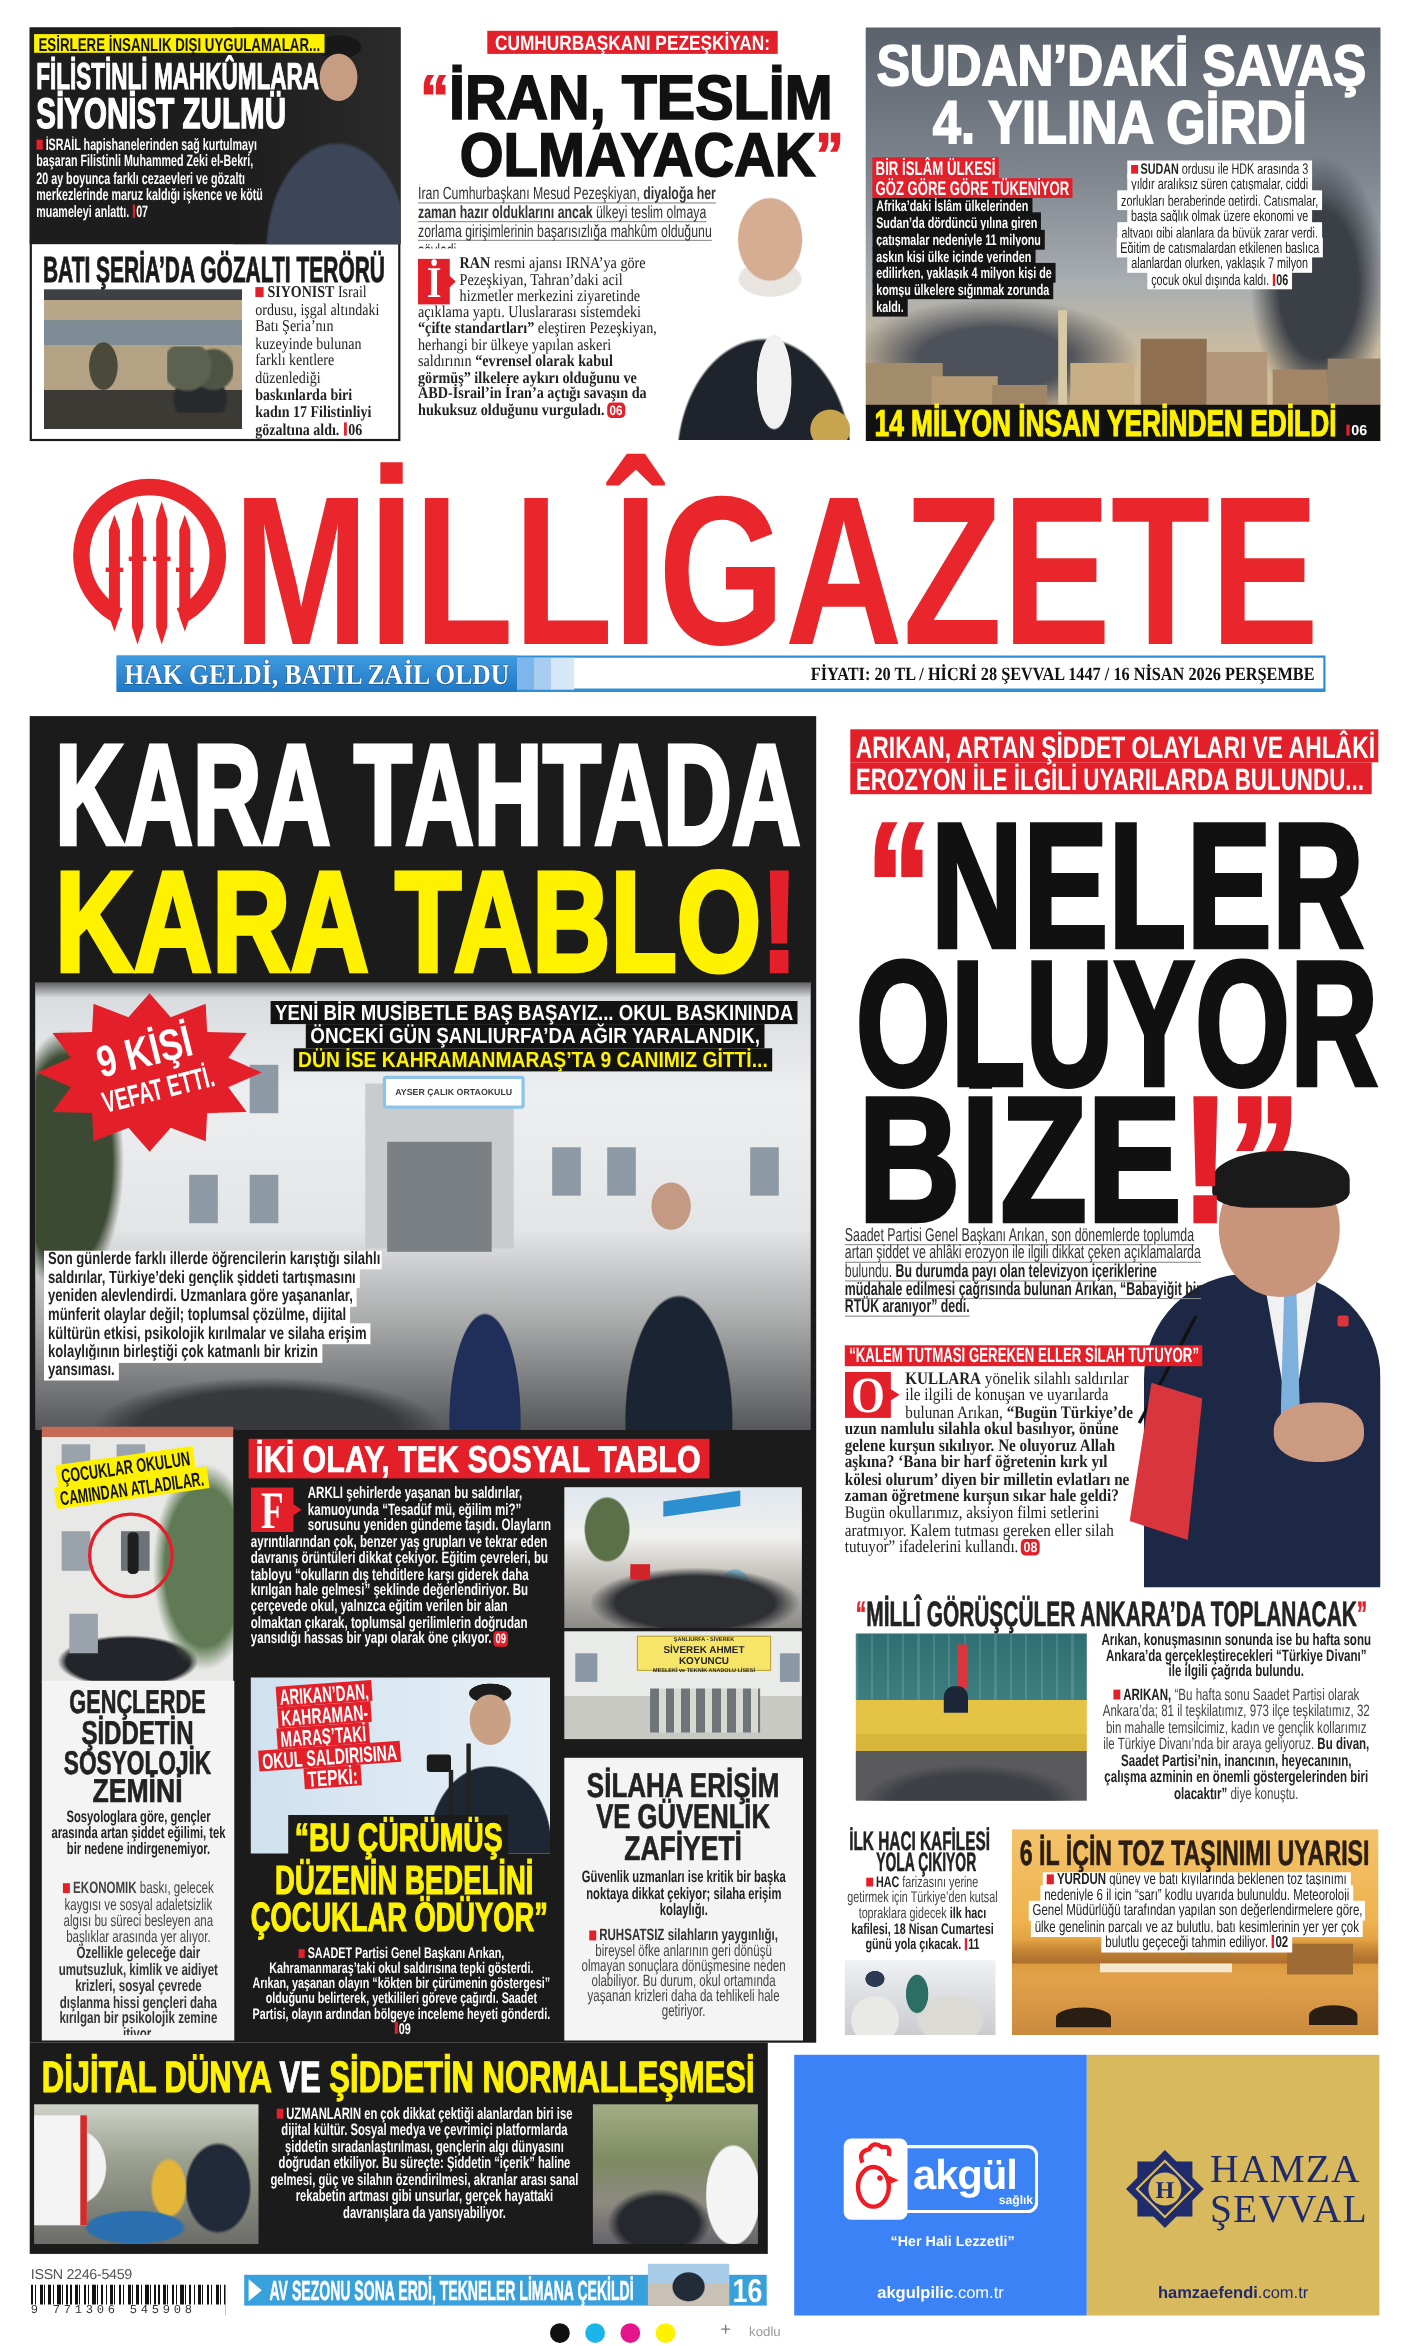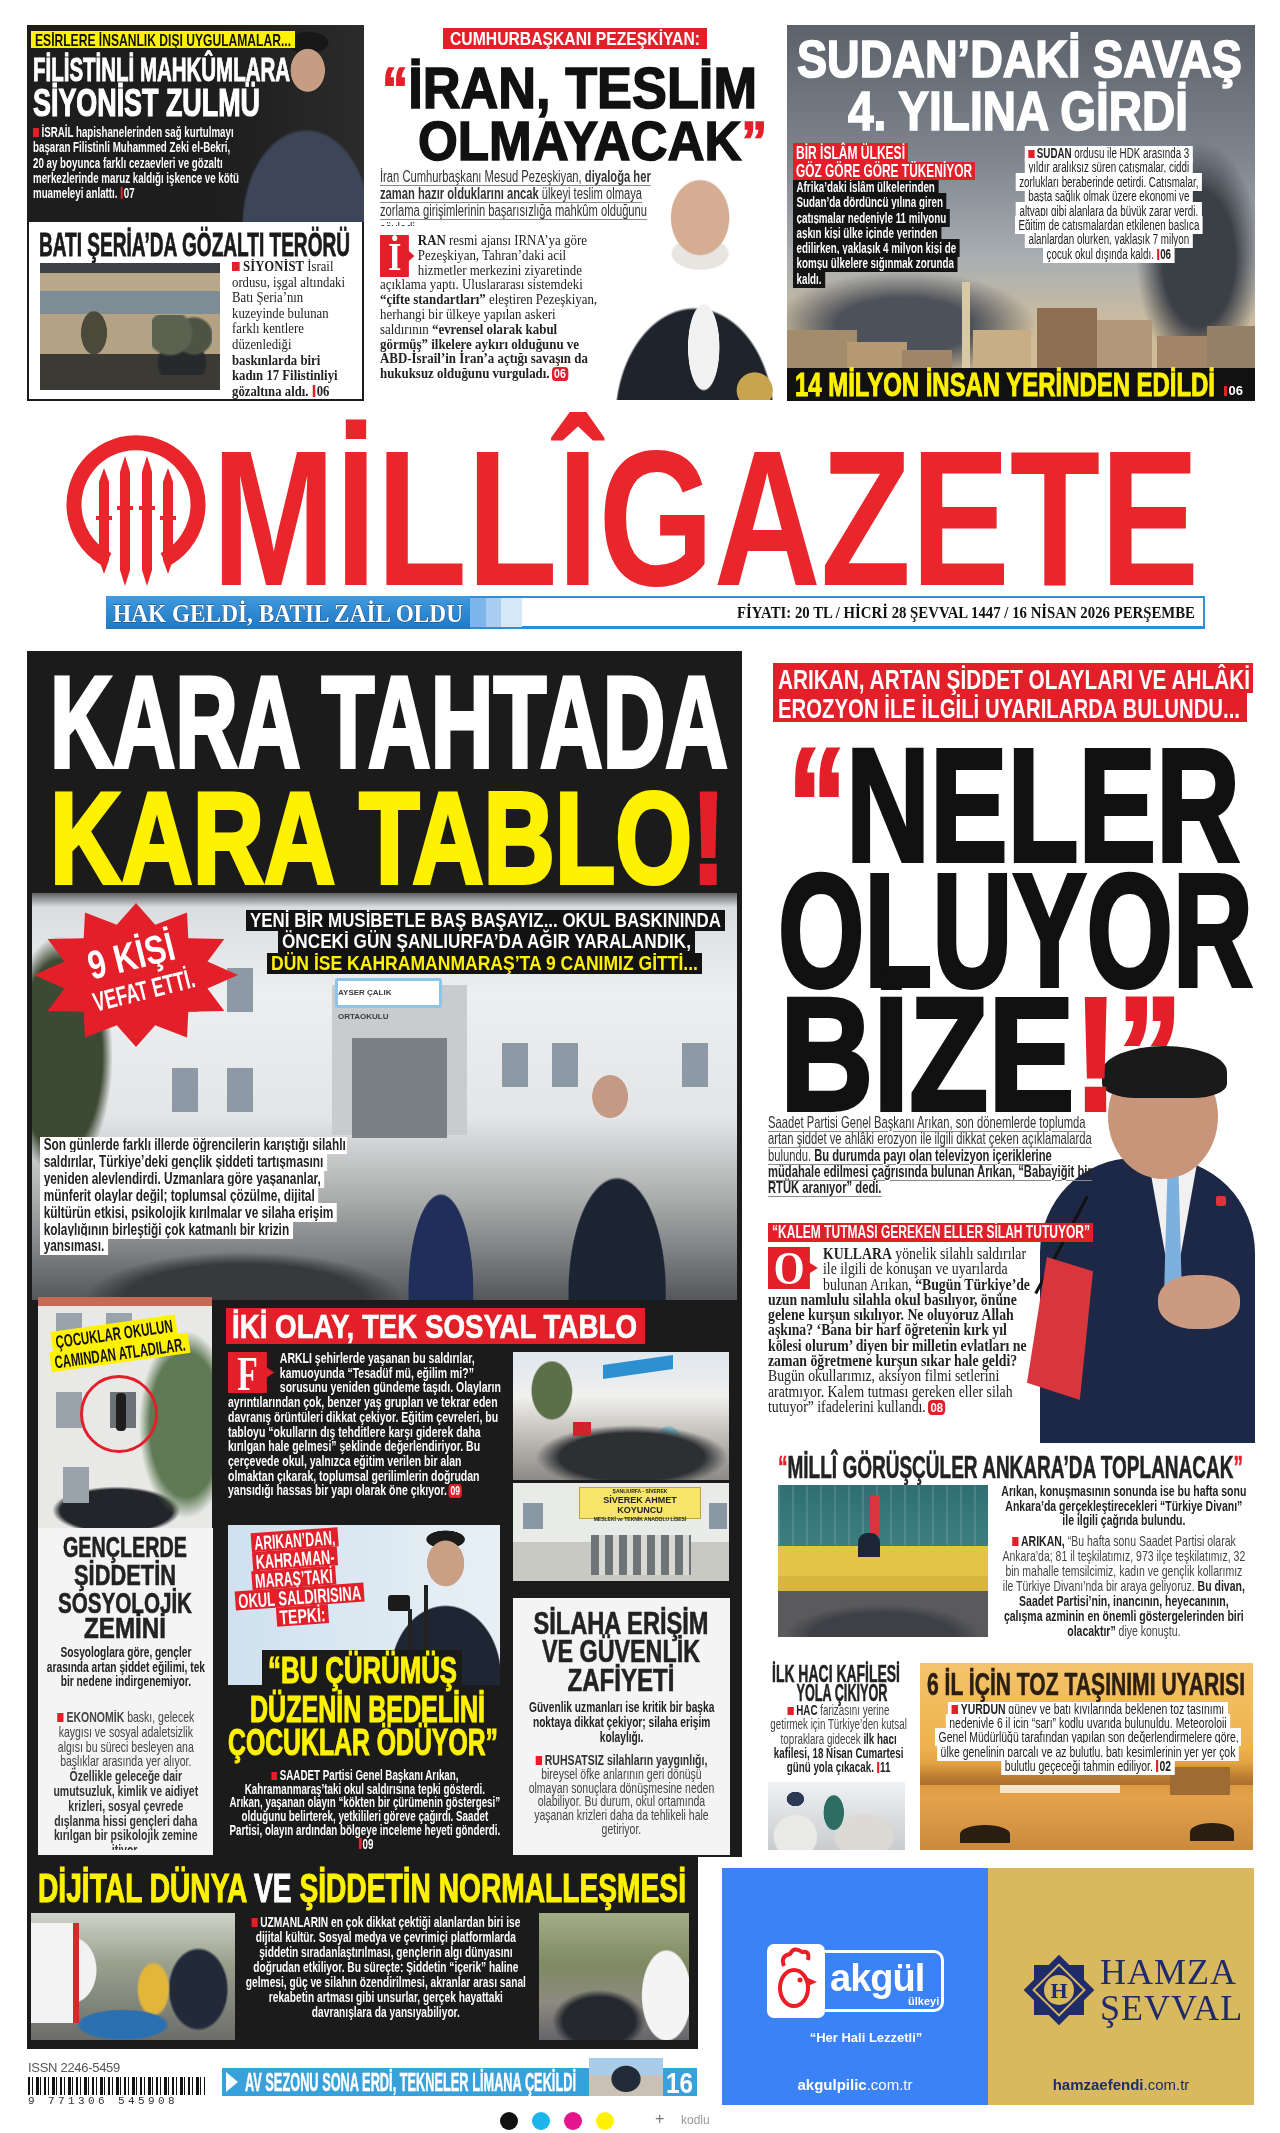--- a/index.html
+++ b/index.html
@@ -158,21 +158,21 @@
 <div class="photo" style="left:32px;top:893px;width:705px;height:407px;background:radial-gradient(ellipse 70px 160px at 4% 40%,#3d4a33 0 60%,transparent 75%),radial-gradient(ellipse 40px 120px at 58% 98%,#1f2f5a 0 80%,transparent 82%),radial-gradient(ellipse 60px 140px at 83% 98%,#1b2433 0 80%,transparent 82%),radial-gradient(ellipse 25px 30px at 82% 50%,#c49a85 0 70%,transparent 73%),radial-gradient(ellipse 200px 60px at 30% 100%,#37393d 0 60%,transparent 80%),linear-gradient(180deg,#d7dadd 0%,#eceef0 25%,#e3e5e7 55%,#a8a9a9 76%,#55575b 100%)">
   <div class="a" style="left:300px;top:92px;width:135px;height:150px;background:#c9ccce"></div>
   <div class="a" style="left:320px;top:145px;width:95px;height:100px;background:#7b8084"></div>
   <div class="a" style="left:140px;top:75px;width:26px;height:44px;background:#8d9aa6"></div>
   <div class="a" style="left:195px;top:75px;width:26px;height:44px;background:#8d9aa6"></div>
   <div class="a" style="left:140px;top:175px;width:26px;height:44px;background:#8d9aa6"></div>
   <div class="a" style="left:195px;top:175px;width:26px;height:44px;background:#8d9aa6"></div>
   <div class="a" style="left:470px;top:150px;width:26px;height:44px;background:#8d9aa6"></div>
   <div class="a" style="left:520px;top:150px;width:26px;height:44px;background:#8d9aa6"></div>
   <div class="a" style="left:650px;top:150px;width:26px;height:44px;background:#8d9aa6"></div>
-  <div class="a" style="left:303px;top:85px;width:107px;height:30px;background:#fff;border:3px solid #8cc4ea;border-radius:3px;font:bold 8px/24px 'Liberation Sans',sans-serif;color:#3b3b3b;">AYSER ÇALIK ORTAOKULU</div>
+  <div class="a" style="left:316px;top:85px;width:129px;height:30px;background:#fff;border:3px solid #8cc4ea;border-radius:3px;font:bold 8px/24px 'Liberation Sans',sans-serif;color:#3b3b3b;text-align:center">AYSER ÇALIK ORTAOKULU</div>
 </div>
 <div class="a" style="left:32px;top:885px;width:705px;height:22px;background:linear-gradient(#1b1b1b,rgba(27,27,27,0))"></div>
 <svg class="a" style="left:50px;top:637px" width="678" height="140">
     <text x="0" y="130" font-size="130" fill="#fff" stroke="#fff" stroke-width="4" textLength="678" lengthAdjust="spacingAndGlyphs">KARA TAHTADA</text>
   </svg>
 <svg class="a" style="left:50px;top:753px" width="675" height="140">
     <text x="0" y="130" font-size="130" fill="#fff200" stroke="#fff200" stroke-width="4" textLength="675" lengthAdjust="spacingAndGlyphs"><tspan>KARA TABLO</tspan><tspan fill="#e3202a" stroke="#e3202a">!</tspan></text>
   </svg>
 <div class="blkbox" style="left:246px;top:910px;width:479px;height:21px"></div>
 <div class="blkbox" style="left:278px;top:931px;width:417px;height:22px"></div>
@@ -433,21 +433,21 @@
   <div class="a" style="left:45px;top:76px;width:58px;height:74px;background:#fff;border-radius:7px">
     <svg width="58" height="74" viewBox="0 0 58 74">
         <path d="M17 22 q-4 -10 6 -12 q4 -8 12 -2 q8 -2 6 8" fill="none" stroke="#ee1c25" stroke-width="4"></path>
         <ellipse cx="27" cy="44" rx="14" ry="18" fill="none" stroke="#ee1c25" stroke-width="4"></ellipse>
         <path d="M41 34 l9 4 l-9 4z" fill="#ee1c25"></path>
         <circle cx="33" cy="36" r="2.5" fill="#ee1c25"></circle>
       </svg>
   </div>
   <div class="a" style="left:100px;top:82px;width:122px;height:62px;border:3px solid #fff;border-left:none;border-radius:0 10px 10px 0"></div>
   <div class="a" style="left:108px;top:90px;font:bold 38px/40px 'Liberation Sans',sans-serif;color:#fff;letter-spacing:-1px">akgül</div>
-  <div class="a" style="left:186px;top:127px;font:bold 11px/12px 'Liberation Sans',sans-serif;color:#fff">ülkeyi</div>
+  <div class="a" style="left:186px;top:127px;font:bold 11px/12px 'Liberation Sans',sans-serif;color:#fff">sağlık</div>
   <div class="a" style="left:0;top:162px;width:288px;text-align:center;font:bold 13px/15px 'Liberation Sans',sans-serif;color:#fff">“Her Hali Lezzetli”</div>
   <div class="a" style="left:0;top:208px;width:266px;text-align:center;font-size:15px;line-height:17px;color:#fff"><b>akgulpilic</b><span>.com.tr</span></div>
 </section>
 <section class="a" style="left:988px;top:1868px;width:266px;height:237px;background:#d8b95e">
   <svg class="a" style="left:33px;top:84px" width="76" height="76" viewBox="0 0 76 76">
     <rect x="13" y="13" width="50" height="50" fill="#1f2b6b"></rect>
     <rect x="13" y="13" width="50" height="50" fill="#1f2b6b" transform="rotate(45 38 38)"></rect>
     <rect x="20" y="20" width="36" height="36" fill="none" stroke="#d8b95e" stroke-width="2" transform="rotate(45 38 38)"></rect>
     <circle cx="38" cy="38" r="15" fill="#d8b95e"></circle>
     <text class="serif" x="38" y="46" font-size="22" font-weight="normal" fill="#1f2b6b" text-anchor="middle">H</text>

